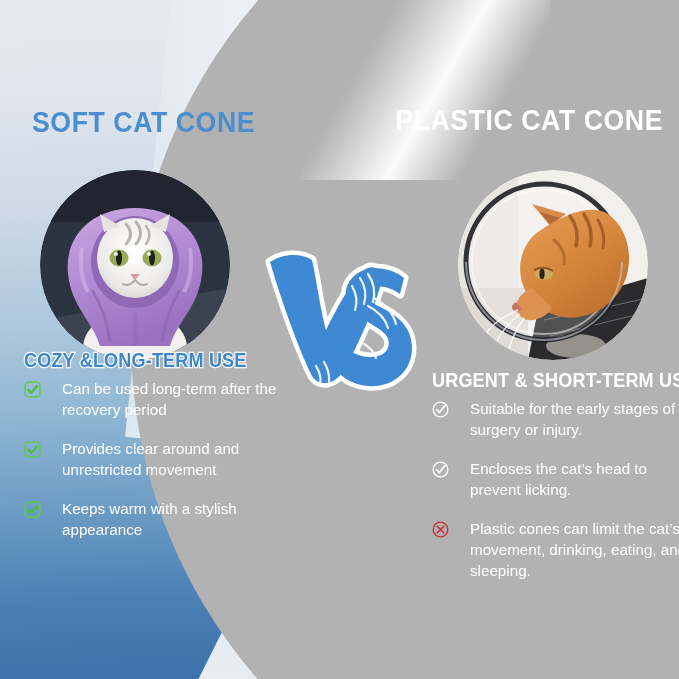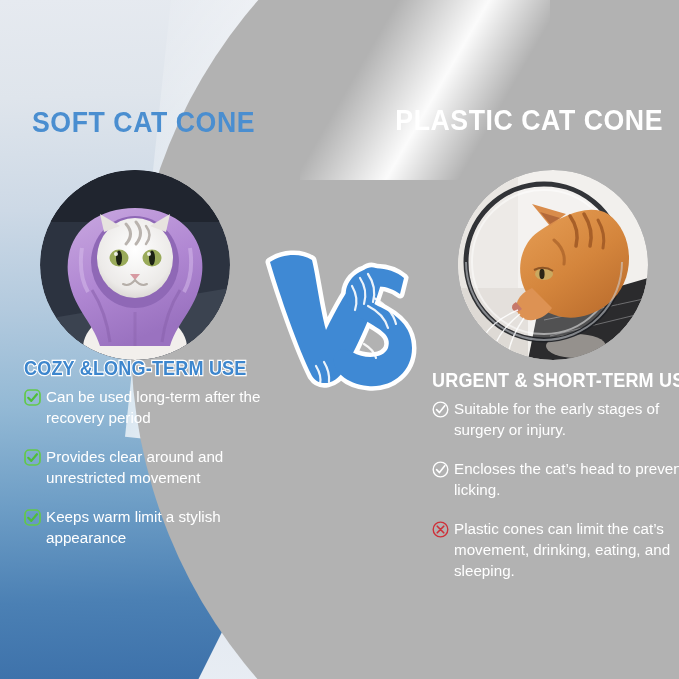--- a/index.html
+++ b/index.html
@@ -130,21 +130,21 @@
     width: 154px;
     height: 150px;
   }
   .vs svg { width: 100%; height: 100%; display: block; }
 
   
   .col {
     position: absolute;
     width: 268px;
   }
-  .col-left  { left: 24px;  top: 356px; }
+  .col-left  { left: 24px;  top: 348px; }
   .col-right { left: 432px; top: 368px; }
 
   .subtitle {
     font-weight: 700;
     font-size: 20.5px;
     letter-spacing: 0.2px;
     white-space: nowrap;
     transform: scaleX(0.88);
     transform-origin: left center;
     margin-bottom: 7px;
@@ -169,21 +169,21 @@
   }
   .bullet:last-child { margin-bottom: 0; }
 
   .bullet .mark {
     flex: 0 0 auto;
     width: 17px;
     height: 17px;
     margin-top: 2px;
   }
   .bullet .mark svg { display: block; width: 17px; height: 17px; }
-  .bullet .txt { flex: 1 1 auto; }
+  .bullet .txt { flex: 1 1 auto; margin-left: 16px; }
 </style>
 </head>
 <body>
 
 <div id="stage">
 
   <div class="bg-left"></div>
   <div class="bg-left-sheen"></div>
   <div class="bg-bottom-cone"></div>
   <div class="bg-right"></div>
@@ -353,21 +353,21 @@
         <span class="txt">Provides clear around and unrestricted movement</span>
       </li>
 
       <li class="bullet">
         <span class="mark">
           <svg viewBox="0 0 20 20" xmlns="http://www.w3.org/2000/svg">
             <rect x="1.2" y="1.2" width="17.6" height="17.6" rx="5" fill="none" stroke="#63c94a" stroke-width="2"></rect>
             <path d="M5 10.4 L8.6 14 L15.2 6.2" fill="none" stroke="#4fbf36" stroke-width="2.6" stroke-linecap="round" stroke-linejoin="round"></path>
           </svg>
         </span>
-        <span class="txt">Keeps warm limit a stylish appearance</span>
+        <span class="txt">Keeps warm with a stylish appearance</span>
       </li>
 
     </ul>
   </div>
 
   <div class="col col-right">
     <div class="subtitle subtitle-right">URGENT &amp; SHORT-TERM USE</div>
     <ul class="bullets">
 
       <li class="bullet">

